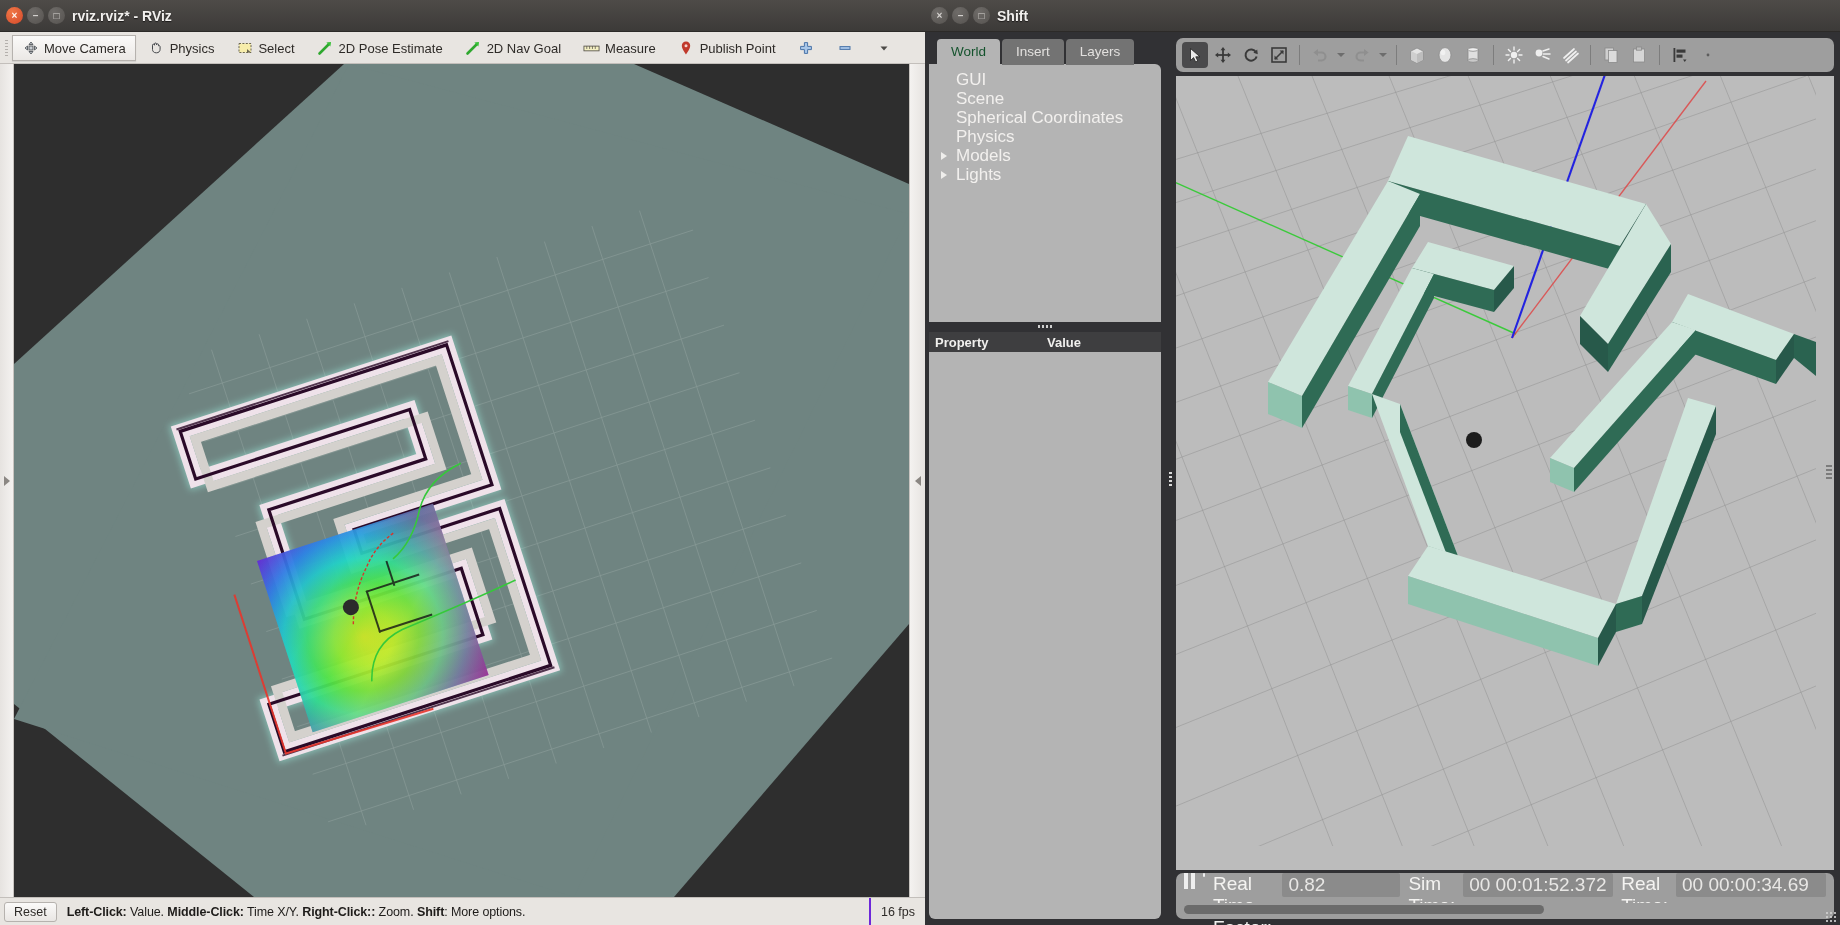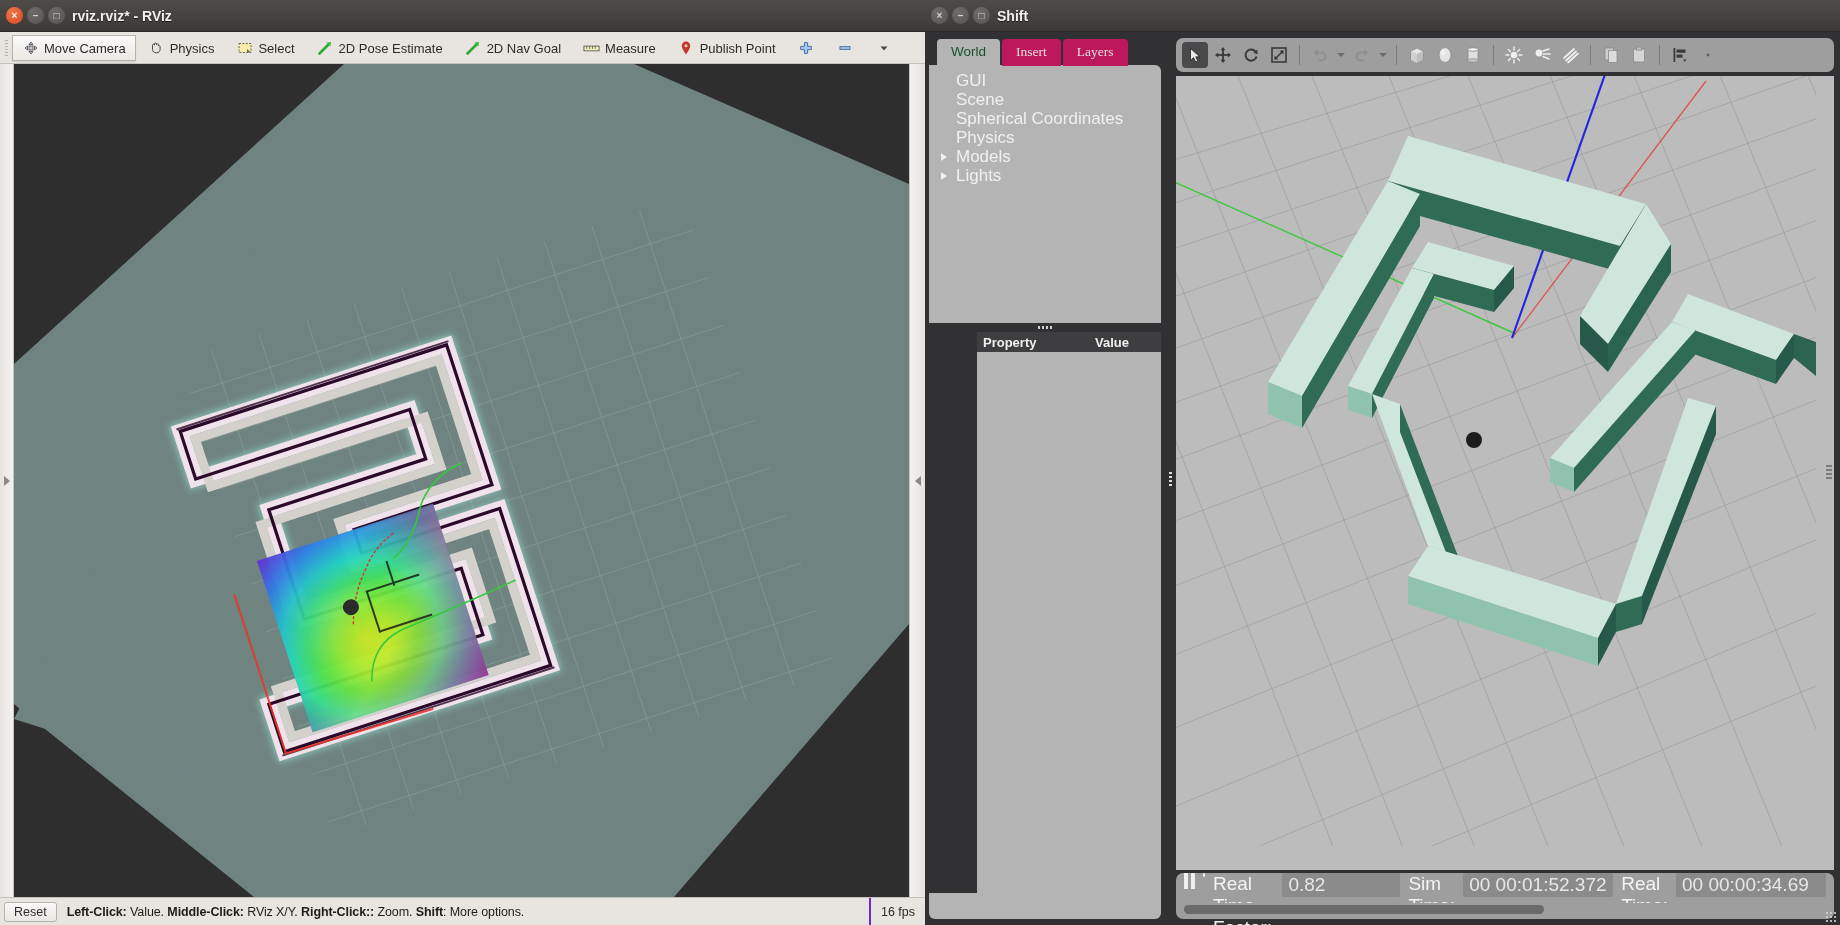--- a/index.html
+++ b/index.html
@@ -108,34 +108,34 @@
   #gz-main { position:absolute; left:0; top:32px; width:915px; bottom:0; display:flex; background:#313134; }
 
   
   #gz-dock { width:260px; position:relative; background:#313134; padding:6px 4px 0 4px; }
   .gz-tabs { display:flex; gap:2px; padding-left:8px; }
   .gz-tab {
     padding:5px 14px 6px 14px; font-size:13.5px; color:#d6d4d2;
     background:#9a9a9a; border-radius:4px 4px 0 0; position:relative; top:1px;
   }
   .gz-tab.active { background:#b4b4b4; color:#14532d; }
-  .gz-tab:not(.active){ background:#be185d; color:#e2e0de;font-family:Liberation Serif, serif; }
+  .gz-tab:not(.active){ background:#737373; color:#e2e0de; }
   #gz-tree {
     background:#b4b4b4; border-radius:0 6px 0 0; height:258px;
     padding:6px 4px 4px 8px; overflow:hidden;
   }
   .tree-row { display:flex; align-items:center; height:19px; font-size:17px; color:#f2f0ee; padding-left:4px; }
   .tree-exp { width:13px; display:flex; align-items:center; }
   .tri { width:0;height:0;border-left:6px solid #efeeec;border-top:4px solid transparent;border-bottom:4px solid transparent;}
   .tree-lbl { padding-left:2px; }
   .splitter-h { height:9px; display:flex; align-items:center; justify-content:center; background:#313134; }
   .splitter-h i { display:block; width:14px; height:3px;
     background-image:repeating-linear-gradient(to right,#cfcfcf 0 2px,transparent 2px 4px); }
   #gz-proptable { background:#b4b4b4; flex:1; position:absolute; left:4px; right:4px;
-    top:300px; bottom:32px;margin-left:48px; }
+    top:300px; bottom:32px; }
   .prop-head { display:flex; background:#3e3e40; color:#f0efed; font-size:13px; font-weight:bold; height:20px; align-items:center; }
   .prop-head .c1 { width:118px; padding-left:6px; }
   .prop-head .c2 { flex:1; }
   #gz-dock-bottom { position:absolute; left:4px; right:4px; bottom:6px; height:26px;
      background:#b4b4b4; border-radius:0 0 6px 6px; }
 
   
   #gz-right { flex:1; position:relative; display:flex; flex-direction:column; padding:6px 6px 6px 0; }
   .gz-vsplit { width:12px; display:flex; align-items:center; justify-content:center; background:#313134; }
   .gz-vsplit i { display:block; width:3px; height:14px;
@@ -402,21 +402,21 @@
       </div>
 
       <div class="collapse-strip right" style="right:0;width:16px">
         <div class="arrow-l"></div>
       </div>
     </div>
 
     <div id="rviz-status">
       <div id="reset-btn">Reset</div>
       <div id="status-msg">
-        <b>Left-Click:</b><span> Value. </span><b>Middle-Click:</b><span> RViz X/Y. </span><b>Right-Click::</b><span> Zoom. </span><b>Shift</b><span>: More options.</span>
+        <b>Left-Click:</b><span> Value. </span><b>Middle-Click:</b><span> Time X/Y. </span><b>Right-Click::</b><span> Zoom. </span><b>Shift</b><span>: More options.</span>
       </div>
       <div id="fps-box">16 fps</div>
     </div>
   </div>
 
   <div id="gazebo-window">
 
     <div class="gz-titlebar">
       <div class="win-buttons">
         <div class="wbtn min">

